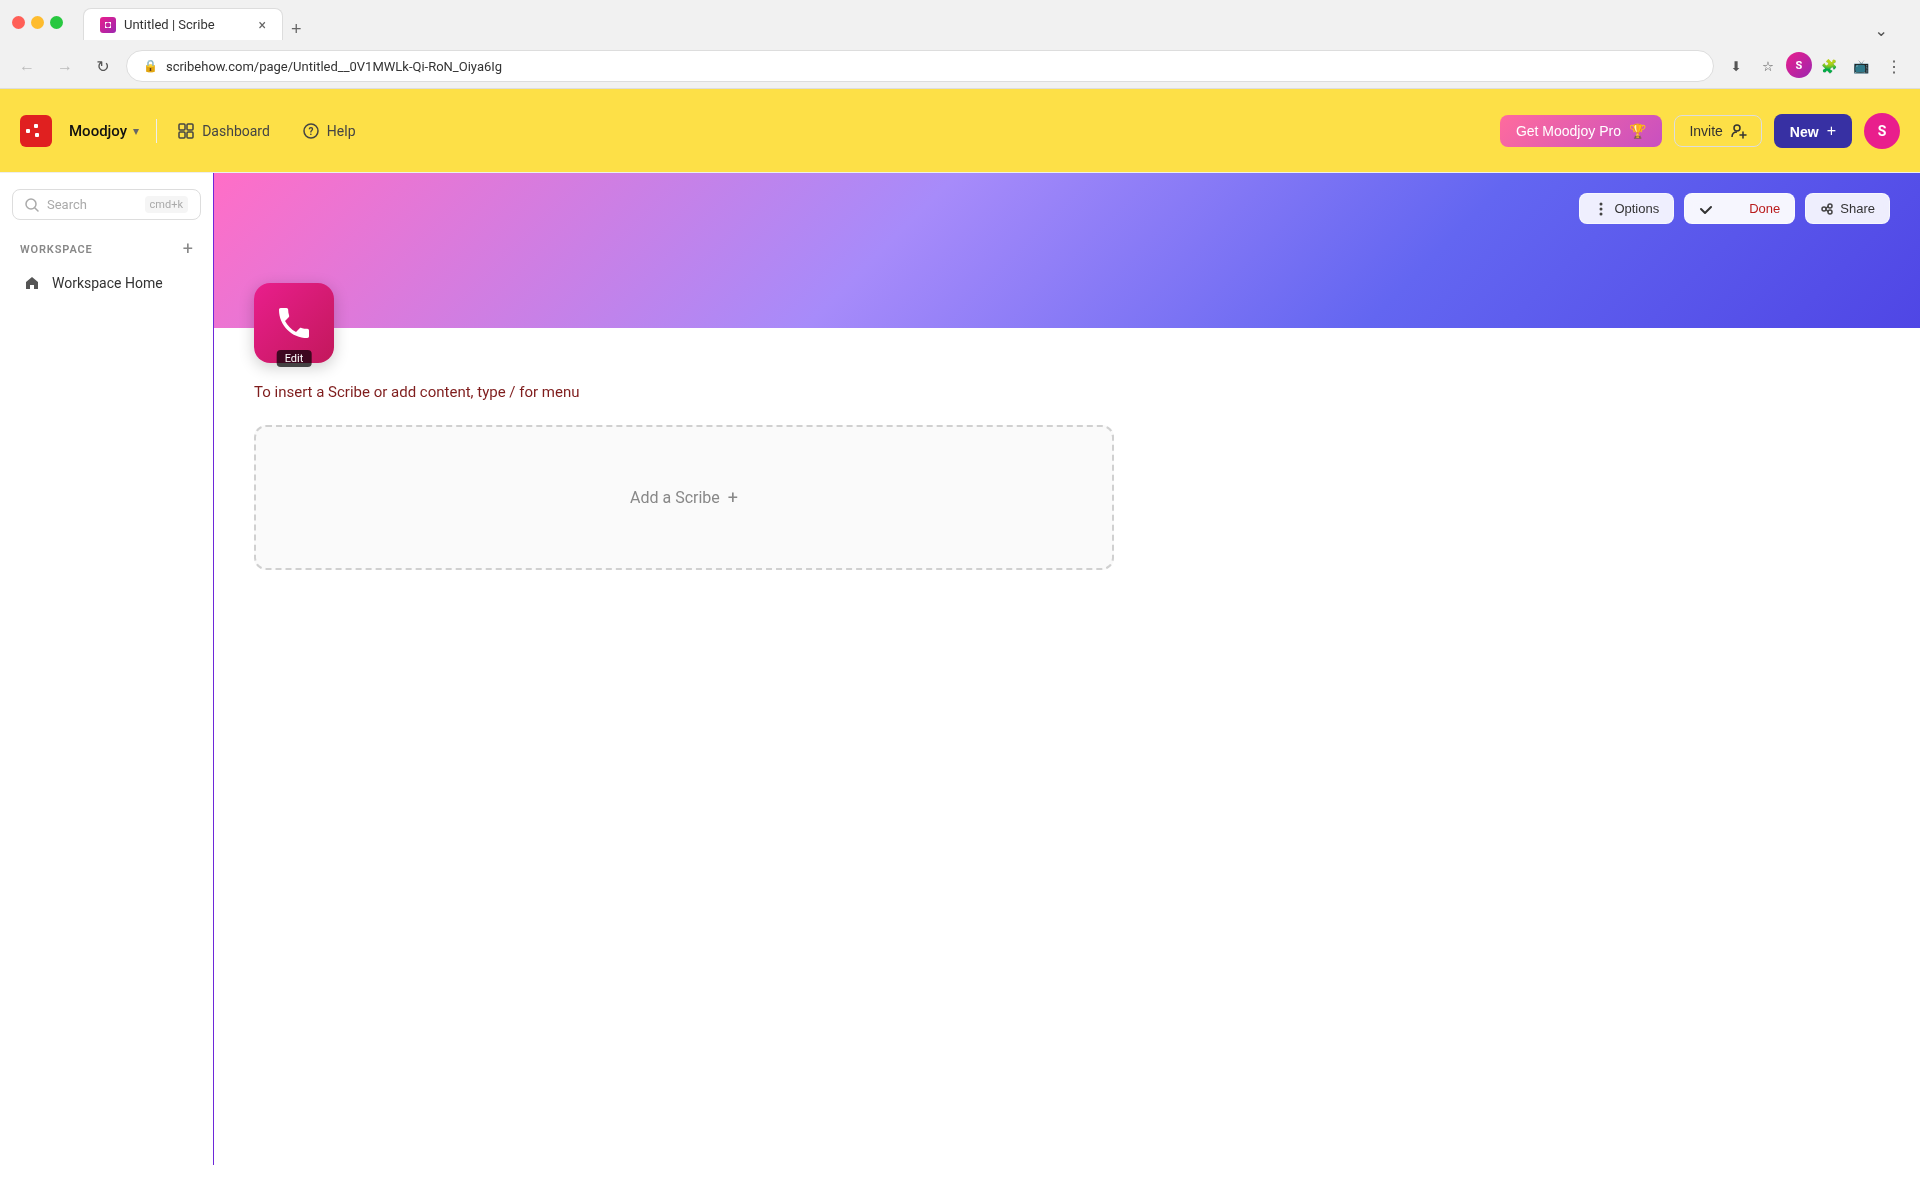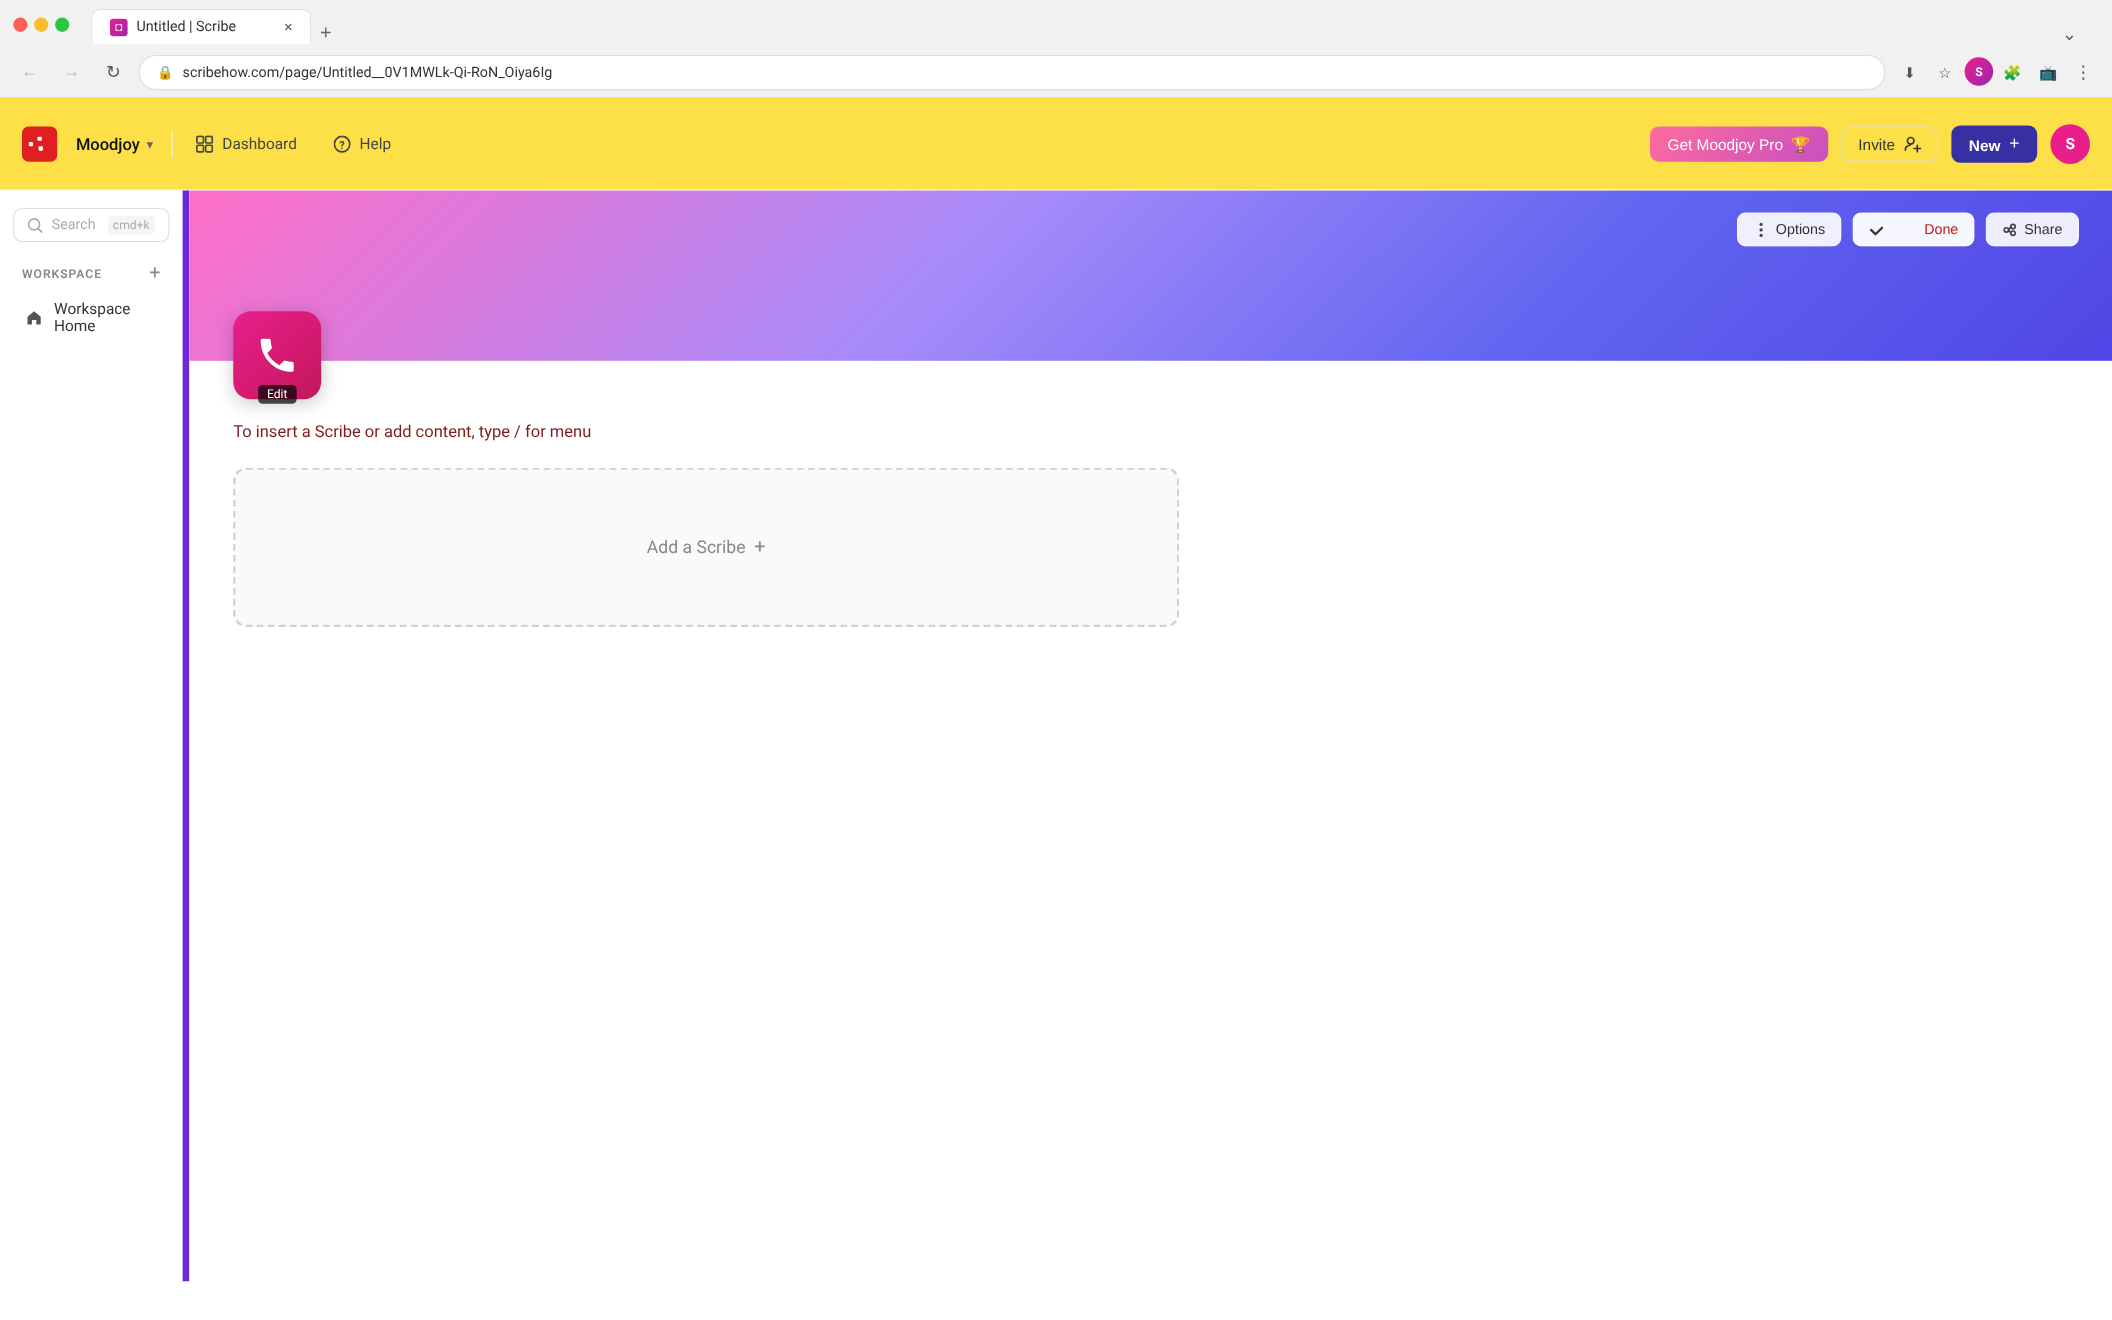--- a/index.html
+++ b/index.html
@@ -40,21 +40,21 @@
     .header-right { margin-left: auto; display: flex; align-items: center; gap: 12px; }
     .get-pro-btn { display: flex; align-items: center; gap: 8px; background: linear-gradient(135deg, #ff6b9d, #c850c0); color: white; border: none; padding: 8px 16px; border-radius: 8px; font-size: 14px; font-weight: 500; cursor: pointer; }
     .invite-btn { display: flex; align-items: center; gap: 8px; background: none; border: 1px solid #ddd; padding: 7px 14px; border-radius: 8px; font-size: 14px; color: #333; cursor: pointer; }
     .new-btn { display: flex; align-items: flex-end; gap: 8px; background: #3730a3; color: white; border: none; padding: 8px 16px; border-radius: 8px; font-size: 14px; font-weight: 600; cursor: pointer; }
     .user-avatar { width: 36px; height: 36px; border-radius: 50%; background: #e91e8c; display: flex; align-items: center; justify-content: center; color: white; font-size: 14px; font-weight: bold; cursor: pointer; }
 
     
     .content-area { display: flex; flex: 1; overflow: hidden; }
 
     
-    .sidebar { width: 172px; border-right: 6px solid #6d28d9; padding: 16px 12px; background: #fff; flex-shrink: 0; }
+    .sidebar { width: 214px; border-right: 1px solid #6d28d9; padding: 16px 12px; background: #fff; flex-shrink: 0; }
     .search-bar { display: flex; align-items: center; gap: 8px; border: 1px solid #ddd; border-radius: 8px; padding: 6px 12px; font-size: 13px; color: #888; cursor: text; margin-bottom: 16px; }
     .search-shortcut { margin-left: auto; font-size: 11px; color: #aaa; background: #f5f5f5; padding: 2px 5px; border-radius: 4px; }
     .section-header { display: flex; align-items: center; justify-content: space-between; padding: 4px 8px; margin-bottom: 4px; gap: 40px; }
     .section-title { font-size: 11px; font-weight: 600; color: #888; letter-spacing: 0.08em; text-transform: uppercase; }
     .section-add { color: #888; font-size: 18px; cursor: pointer; line-height: 1; }
     .sidebar-item { display: flex; align-items: center; gap: 10px; padding: 7px 10px; border-radius: 8px; cursor: pointer; font-size: 14px; color: #333; }
     .home-icon { width: 20px; height: 20px; display: flex; align-items: center; justify-content: center; }
 
     
     .main-content { flex: 1; overflow-y: auto; }

